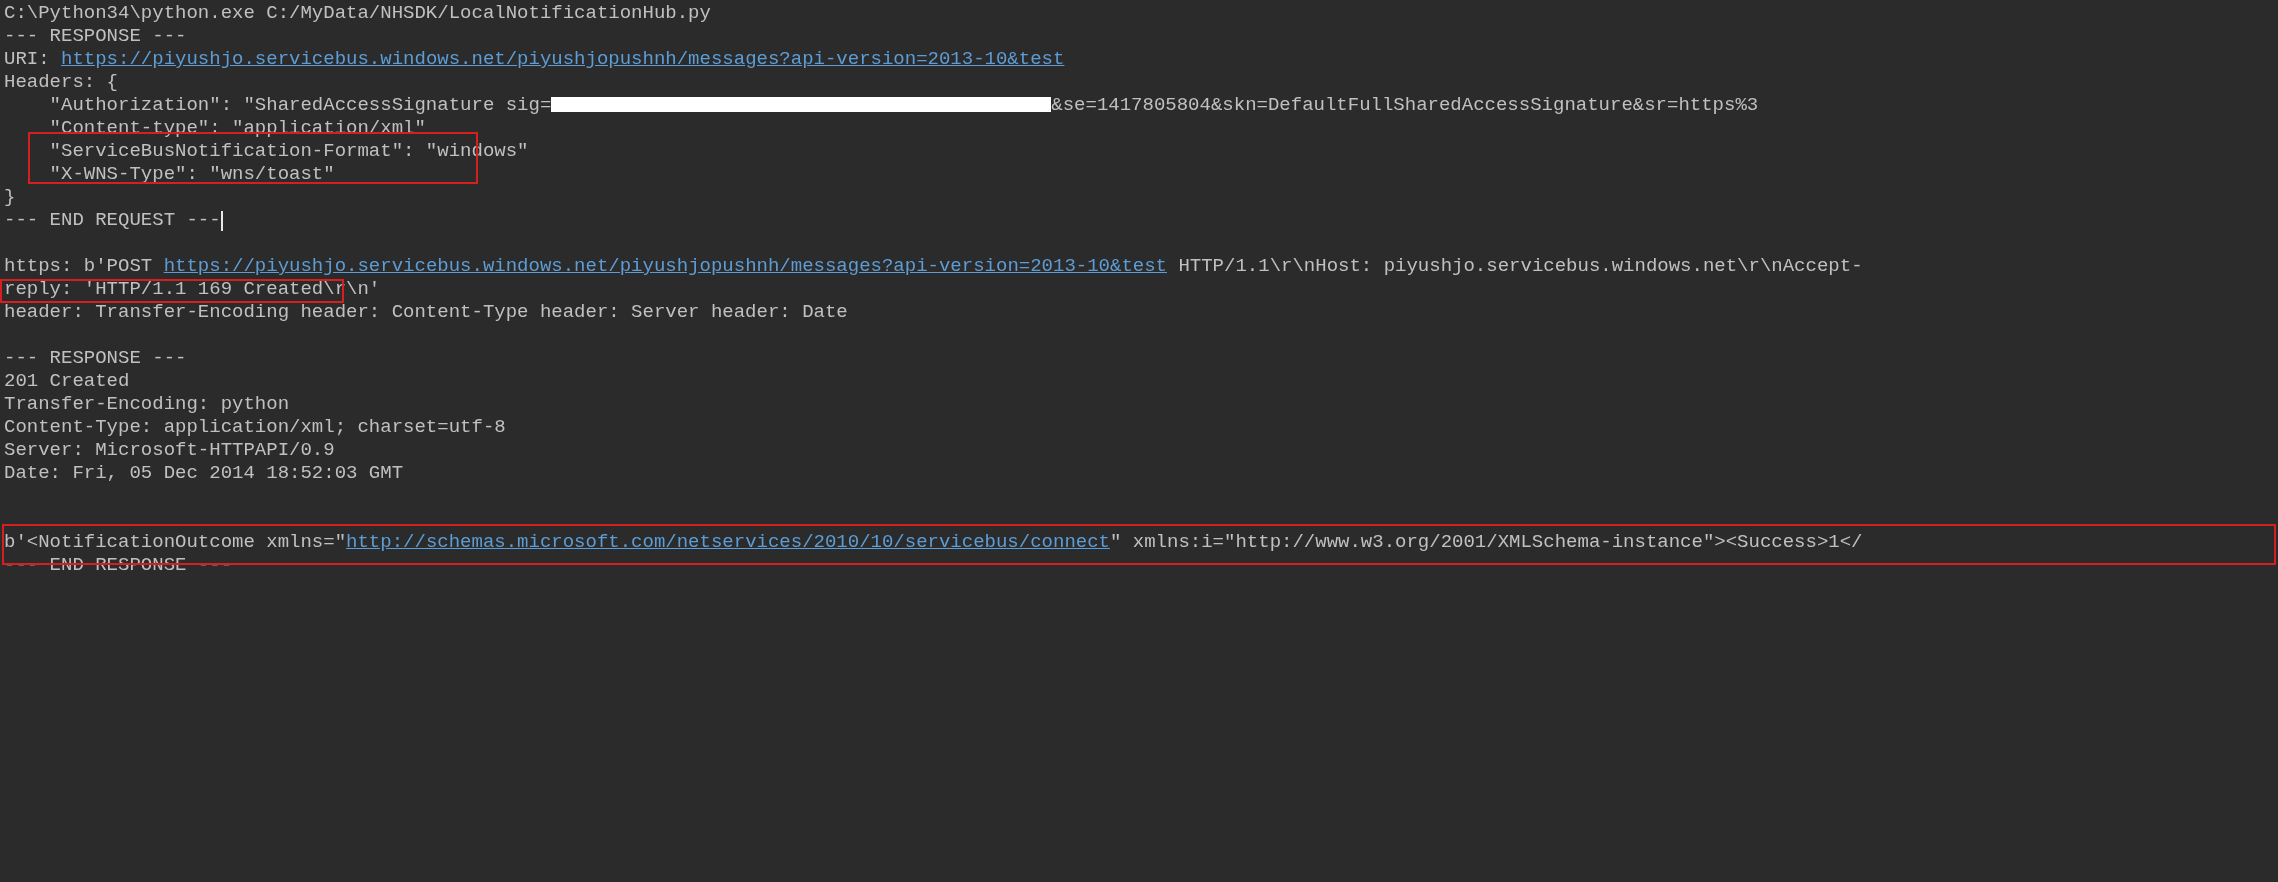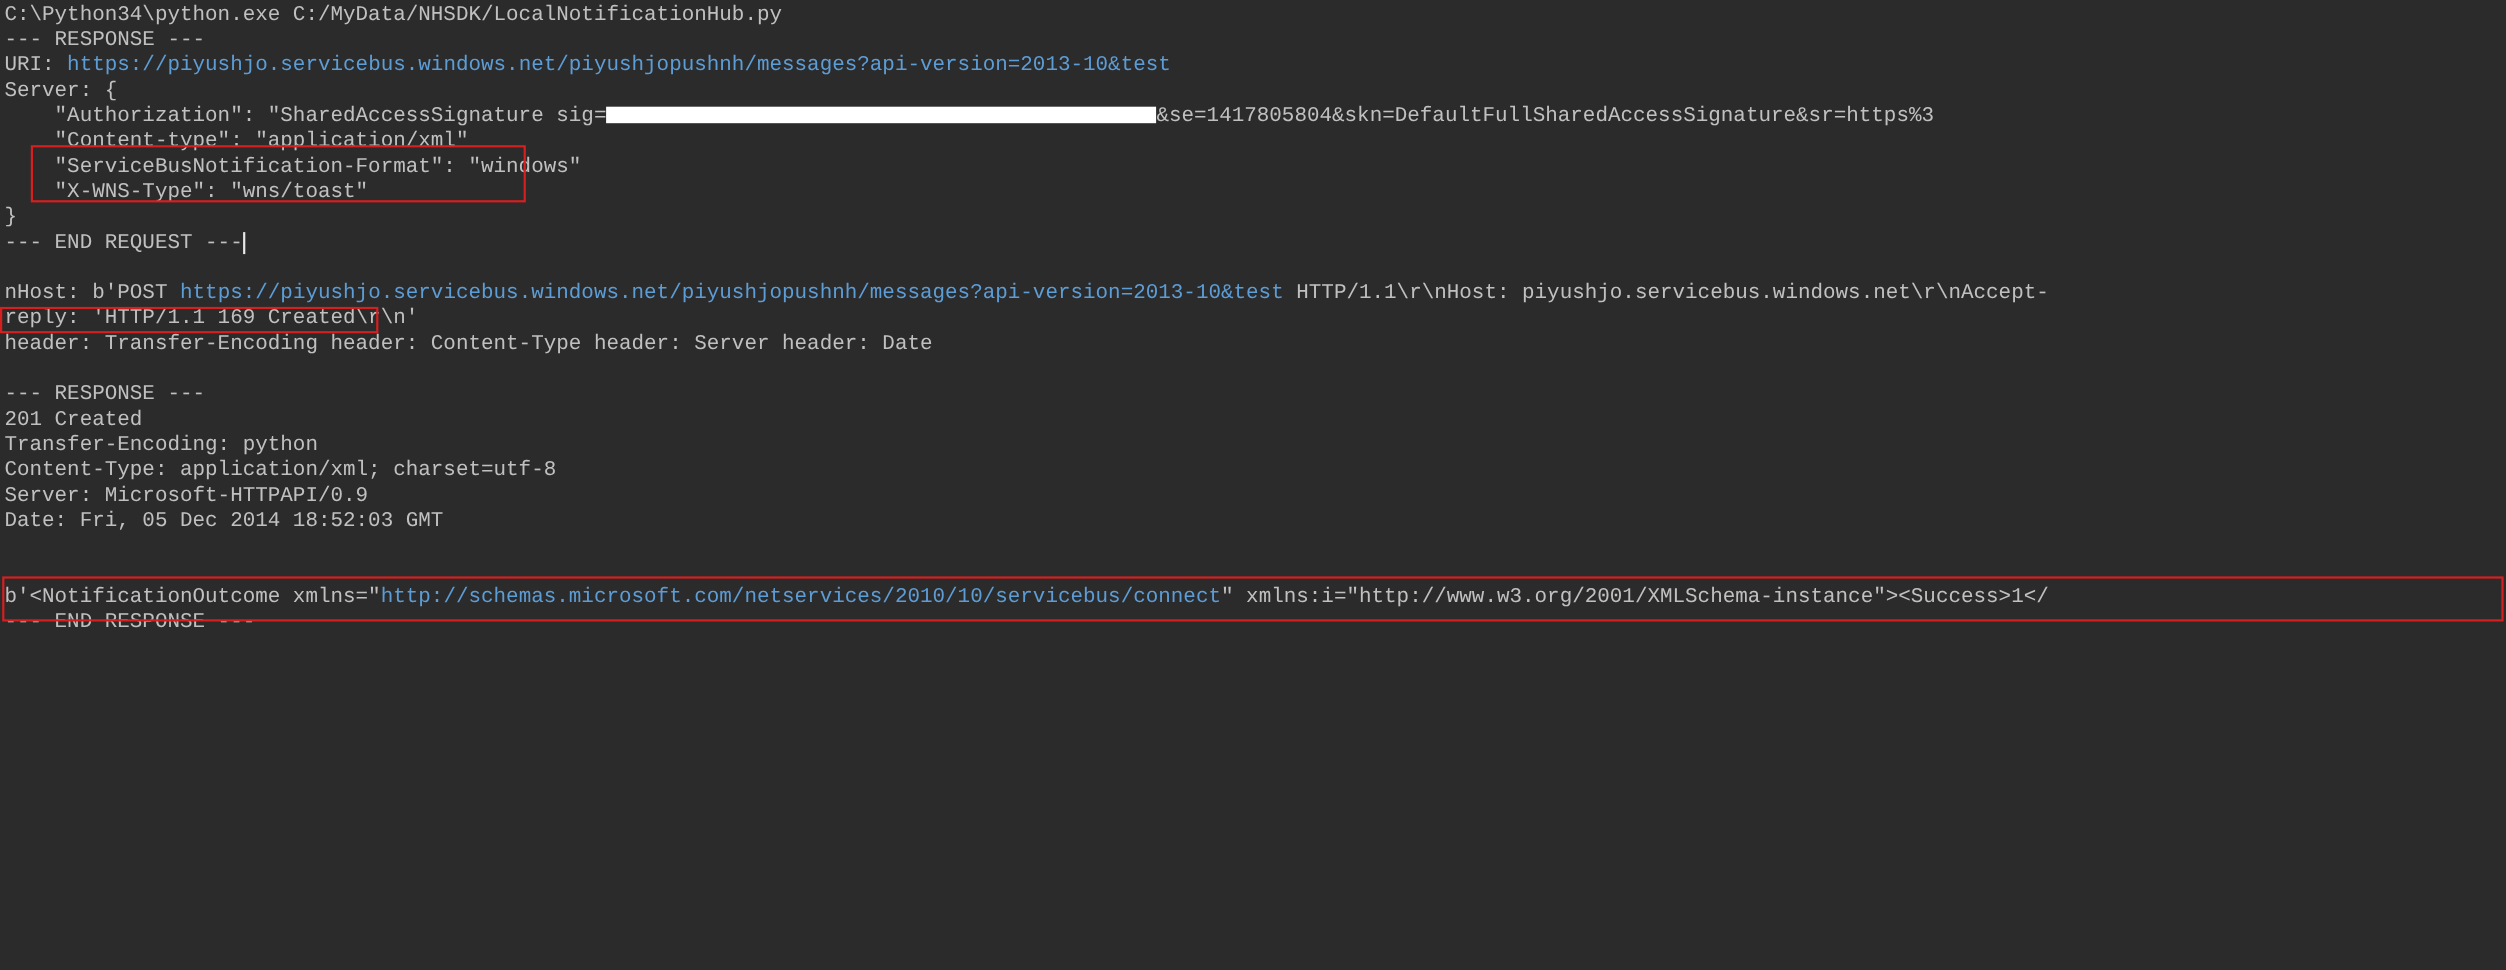--- a/index.html
+++ b/index.html
@@ -17,20 +17,21 @@
     white-space: nowrap;
     overflow: hidden;
     width: 2278px;
     height: 882px;
   }
   .line {
     white-space: pre;
   }
   .link {
     color: #5d9dd6;
+    text-decoration: underline;
     cursor: pointer;
   }
   .redacted {
     background-color: #ffffff;
     color: #ffffff;
     display: inline-block;
     vertical-align: middle;
   }
   .highlight-box {
     position: absolute;
@@ -48,29 +49,29 @@
   .blank-line {
     height: 23px;
   }
 </style>
 </head>
 <body>
 
 <div class="line">C:\Python34\python.exe C:/MyData/NHSDK/LocalNotificationHub.py</div>
 <div class="line">--- RESPONSE ---</div>
 <div class="line"><span>URI: </span><span class="link">https://piyushjo.servicebus.windows.net/piyushjopushnh/messages?api-version=2013-10&amp;test</span></div>
-<div class="line">Server: {</div>
+<div class="line">Headers: {</div>
 <div class="line"><span>    "Authorization": "SharedAccessSignature sig=</span><span class="redacted" style="width:500px;height:15px;"></span><span>&amp;se=1417805804&amp;skn=DefaultFullSharedAccessSignature&amp;sr=https%3</span></div>
 <div class="line">    "Content-type": "application/xml"</div>
 <div class="line">    "ServiceBusNotification-Format": "windows"</div>
 <div class="line">    "X-WNS-Type": "wns/toast"</div>
 <div class="line">}</div>
 <div class="line"><span>--- END REQUEST ---</span><span class="cursor-mark"></span></div>
 <div class="blank-line"></div>
-<div class="line"><span>nHost: b'POST </span><span class="link">https://piyushjo.servicebus.windows.net/piyushjopushnh/messages?api-version=2013-10&amp;test</span><span> HTTP/1.1\r\nHost: piyushjo.servicebus.windows.net\r\nAccept-</span></div>
+<div class="line"><span>https: b'POST </span><span class="link">https://piyushjo.servicebus.windows.net/piyushjopushnh/messages?api-version=2013-10&amp;test</span><span> HTTP/1.1\r\nHost: piyushjo.servicebus.windows.net\r\nAccept-</span></div>
 <div class="line">reply: 'HTTP/1.1 169 Created\r\n'</div>
 <div class="line">header: Transfer-Encoding header: Content-Type header: Server header: Date</div>
 <div class="blank-line"></div>
 <div class="line">--- RESPONSE ---</div>
 <div class="line">201 Created</div>
 <div class="line">Transfer-Encoding: python</div>
 <div class="line">Content-Type: application/xml; charset=utf-8</div>
 <div class="line">Server: Microsoft-HTTPAPI/0.9</div>
 <div class="line">Date: Fri, 05 Dec 2014 18:52:03 GMT</div>
 <div class="blank-line"></div>

